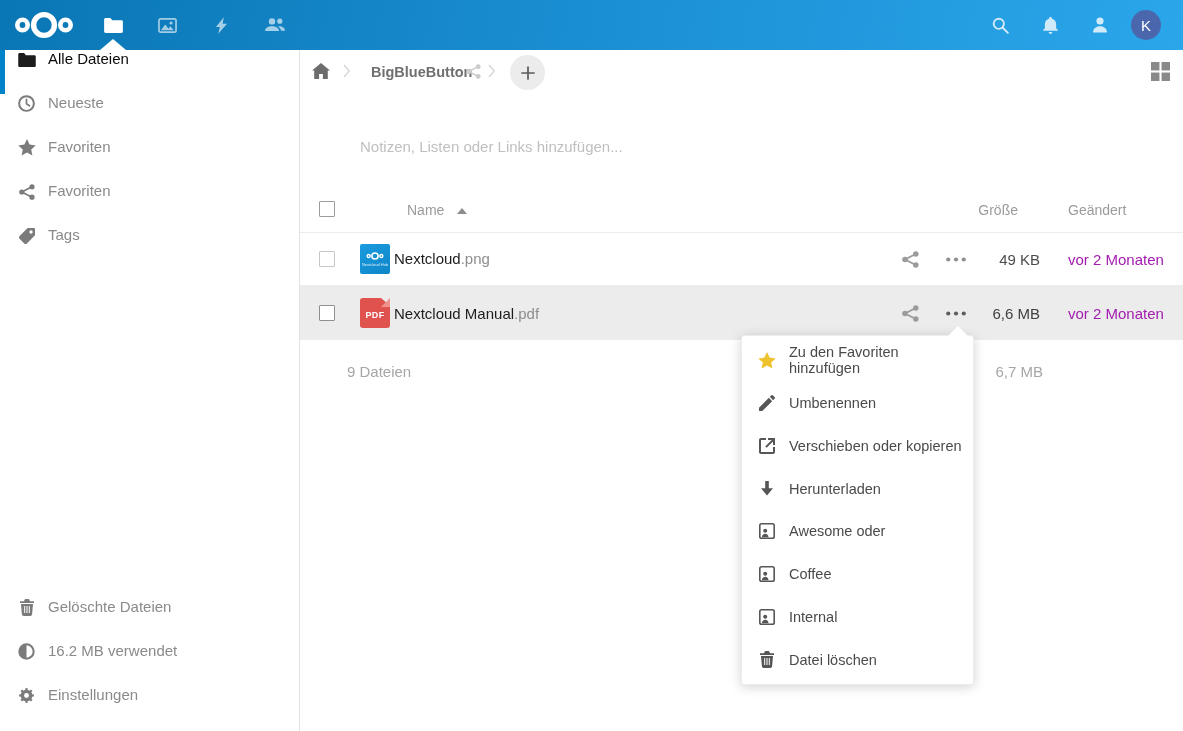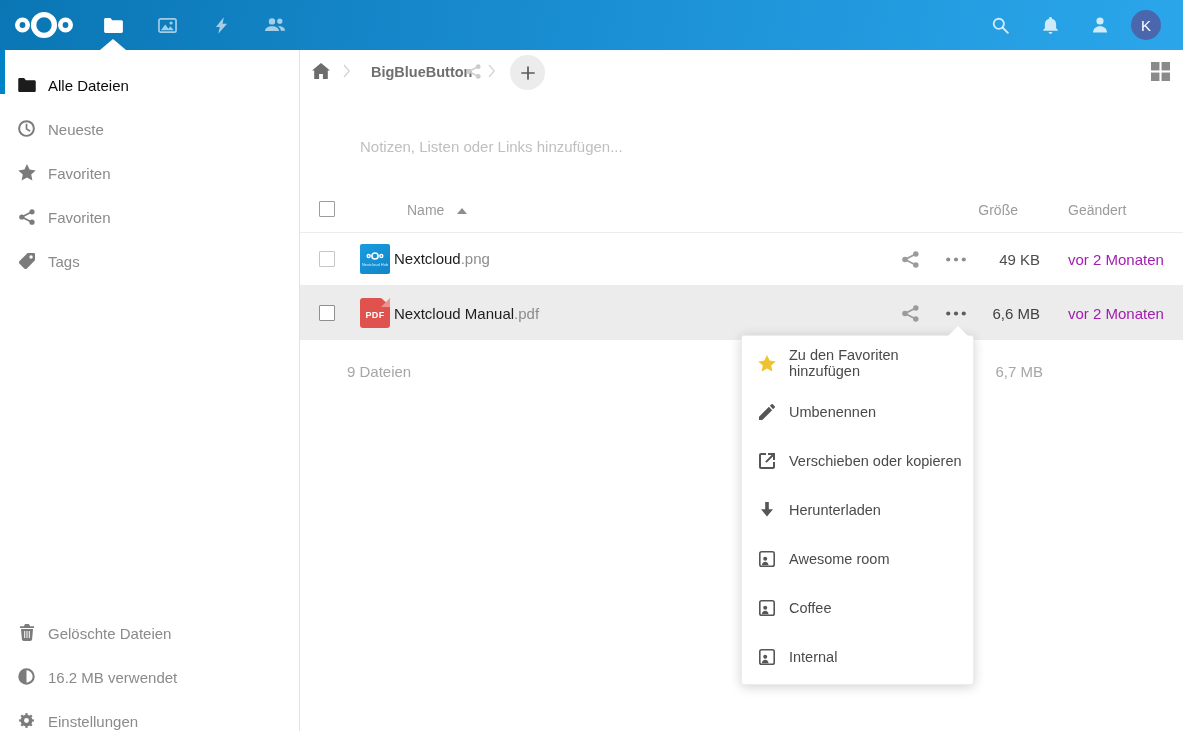--- a/index.html
+++ b/index.html
@@ -21,21 +21,21 @@
   .topbar-right { position:absolute; right:0; top:0; height:50px; display:flex; align-items:center; }
   .tb-icon { width:50px; height:50px; display:flex; align-items:center; justify-content:center;
              color:rgba(255,255,255,0.78); cursor:pointer; }
   .avatar { width:30px; height:30px; border-radius:50%; background:#4a67ae; color:#fff;
             display:flex; align-items:center; justify-content:center; font-size:15px;
             margin:0 22px 0 6px; cursor:pointer; }
 
   
   .sidebar { position:absolute; top:50px; left:0; width:300px; height:681px; background:#fff;
              border-right:1px solid #e2e2e2; z-index:3; }
-  .nav-item { position:relative; height:44px; display:flex; align-items:flex-end; padding-left:17px;
+  .nav-item { position:relative; height:44px; display:flex; align-items:flex-start; padding-left:17px;
               color:#8a8a8a; font-size:15px; cursor:pointer; }
   .nav-item .ni-icon { width:19px; height:19px; color:#7b7b7b; margin-right:12px; display:flex;
                        align-items:center; justify-content:center; }
   .nav-item.active { color:#0a0a0a; }
   .nav-item.active .ni-icon { color:#1c1c1c; }
   .active-bar { position:absolute; left:0; top:0; width:5px; height:44px; background:#0082c9; }
   .sidebar-footer { position:absolute; bottom:1px; left:0; width:100%; }
 
   
   .crumb-home { position:absolute; left:312px; top:63px; width:18px; height:16px; color:#6d6d6d; cursor:pointer; }
@@ -476,33 +476,41 @@
           </svg>
         </span>
       <span>Herunterladen</span>
     </div>
     <div class="menu-item">
       <span class="mi-icon">
           <svg width="16" height="16">
             <use href="#i-room"></use>
           </svg>
         </span>
-      <span>Awesome room</span>
+      <span>Awesome oder</span>
     </div>
     <div class="menu-item">
       <span class="mi-icon">
           <svg width="16" height="16">
             <use href="#i-room"></use>
           </svg>
         </span>
       <span>Coffee</span>
     </div>
     <div class="menu-item">
       <span class="mi-icon">
           <svg width="16" height="16">
             <use href="#i-room"></use>
           </svg>
         </span>
       <span>Internal</span>
     </div>
+    <div class="menu-item">
+      <span class="mi-icon">
+          <svg width="14" height="17">
+            <use href="#i-trash"></use>
+          </svg>
+        </span>
+      <span>Datei löschen</span>
+    </div>
   </div>
 
 </div>
 
 </body></html>

